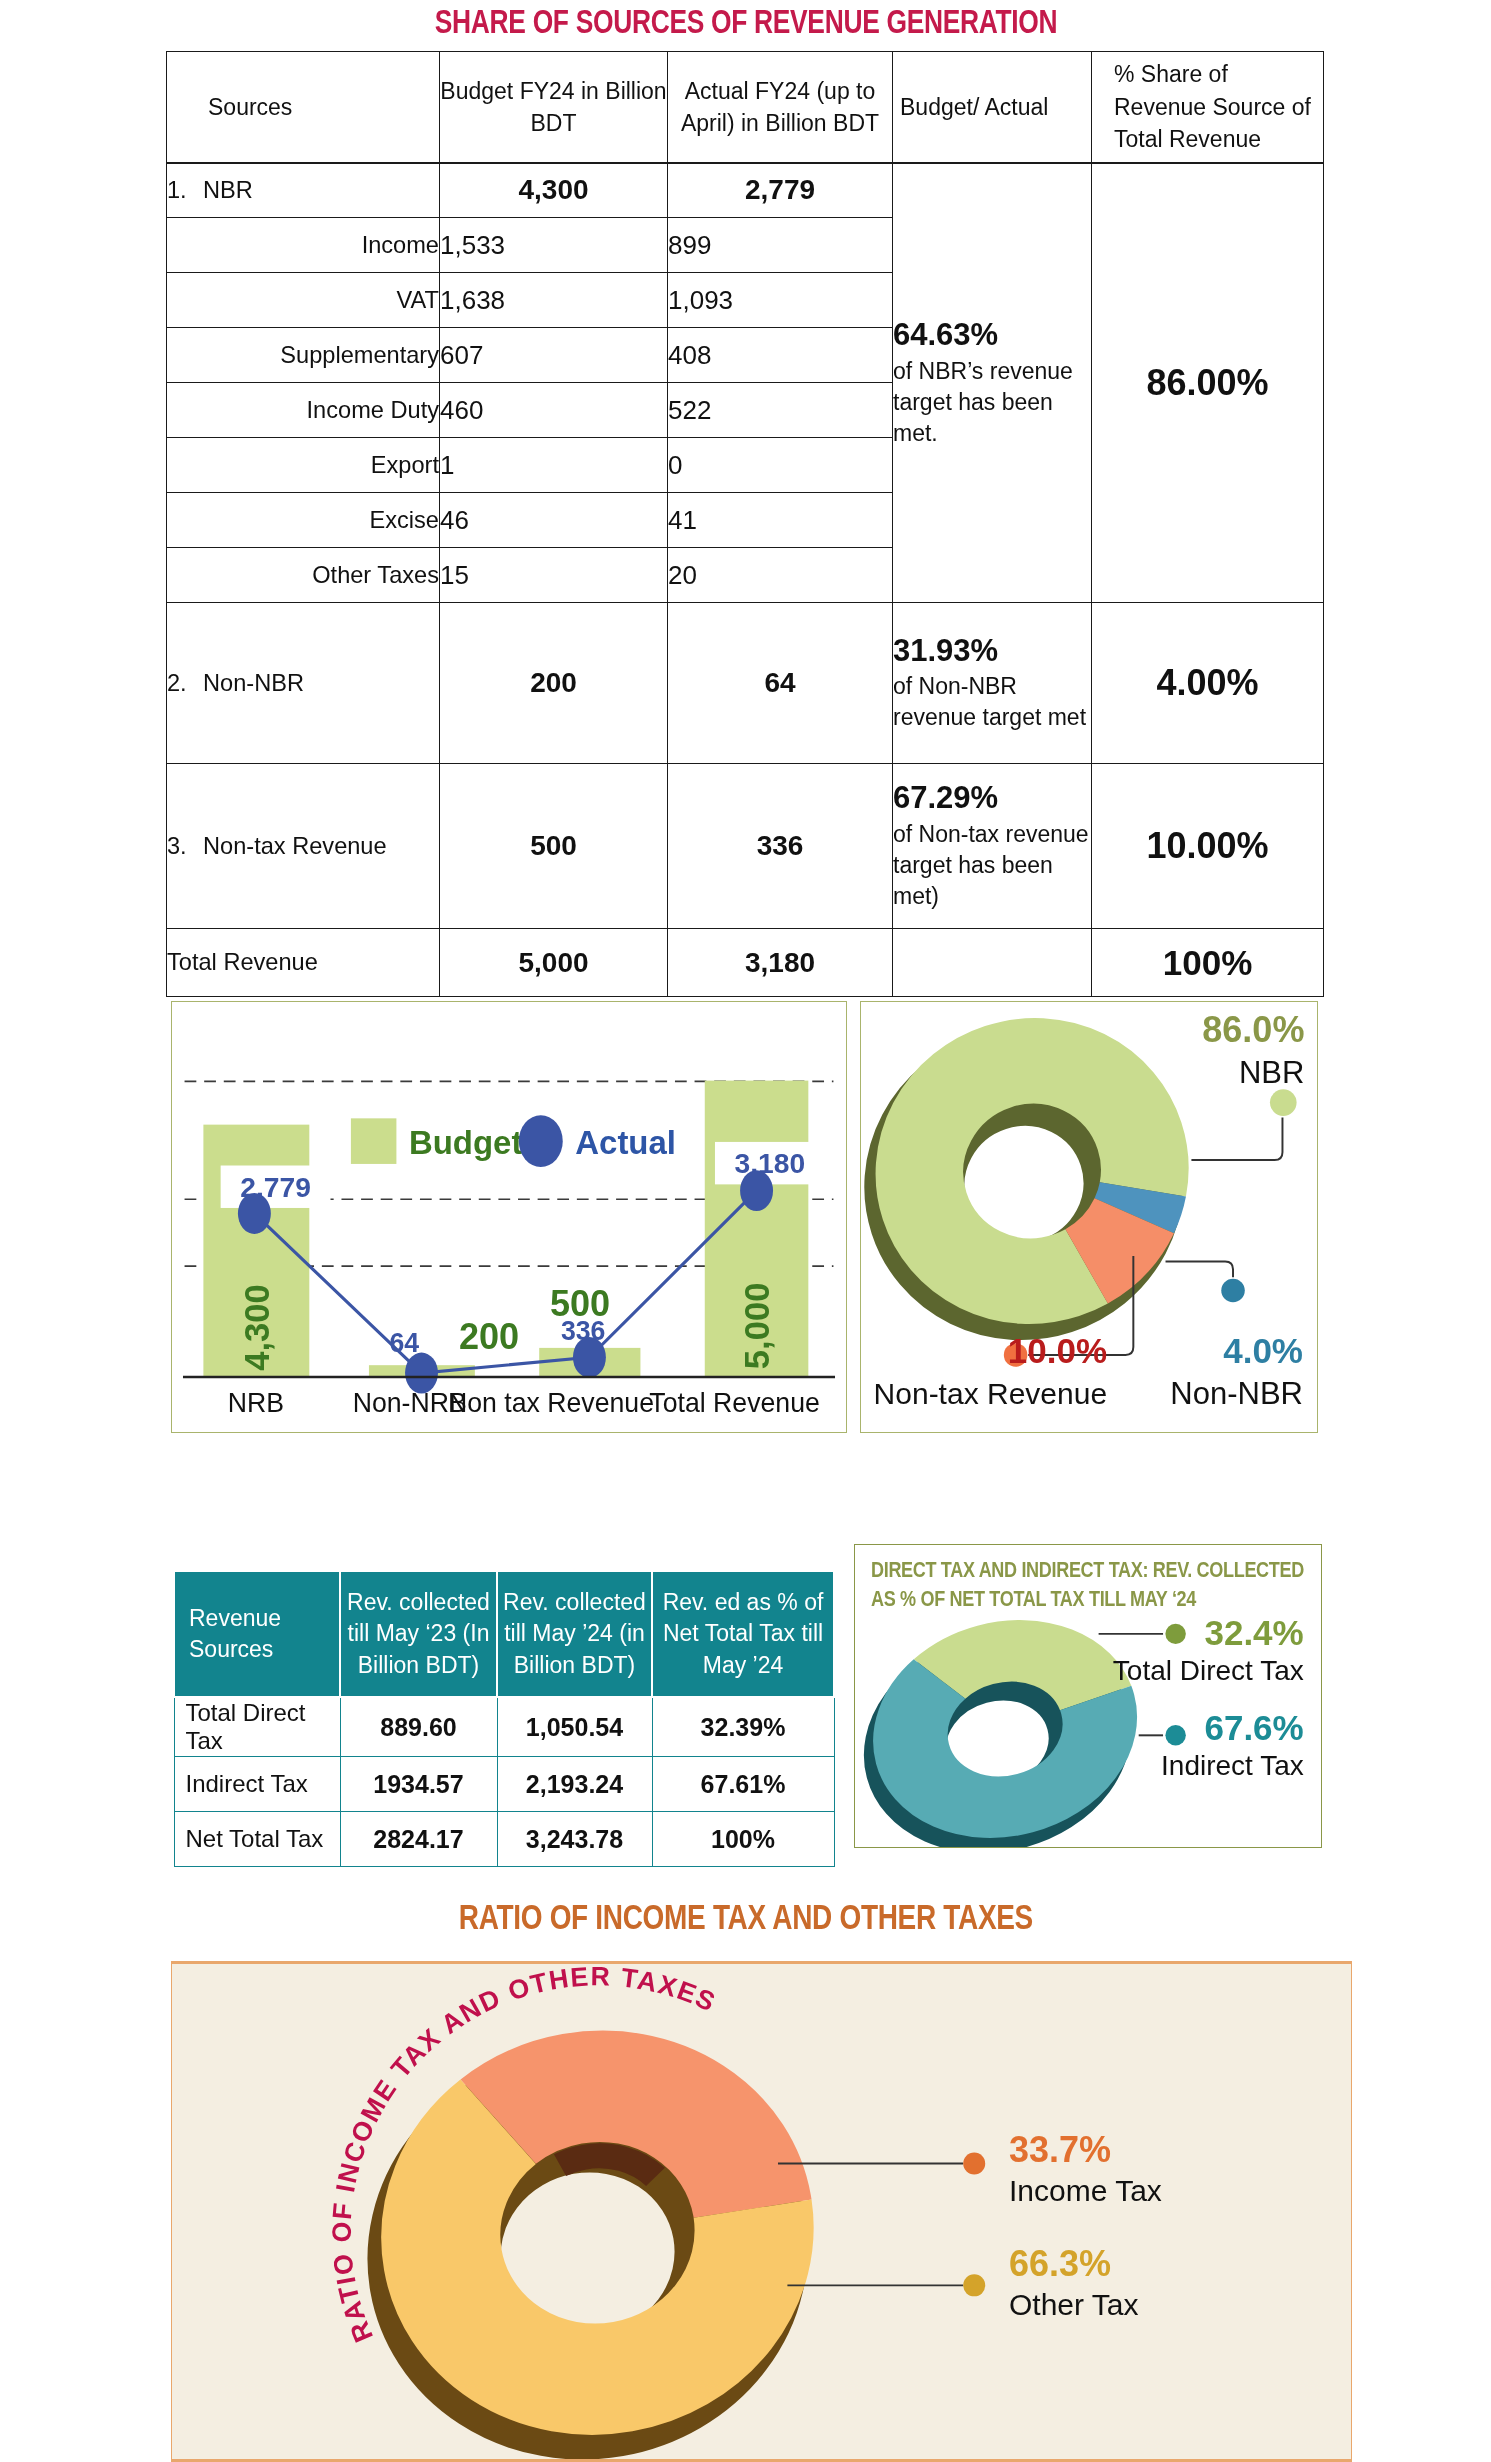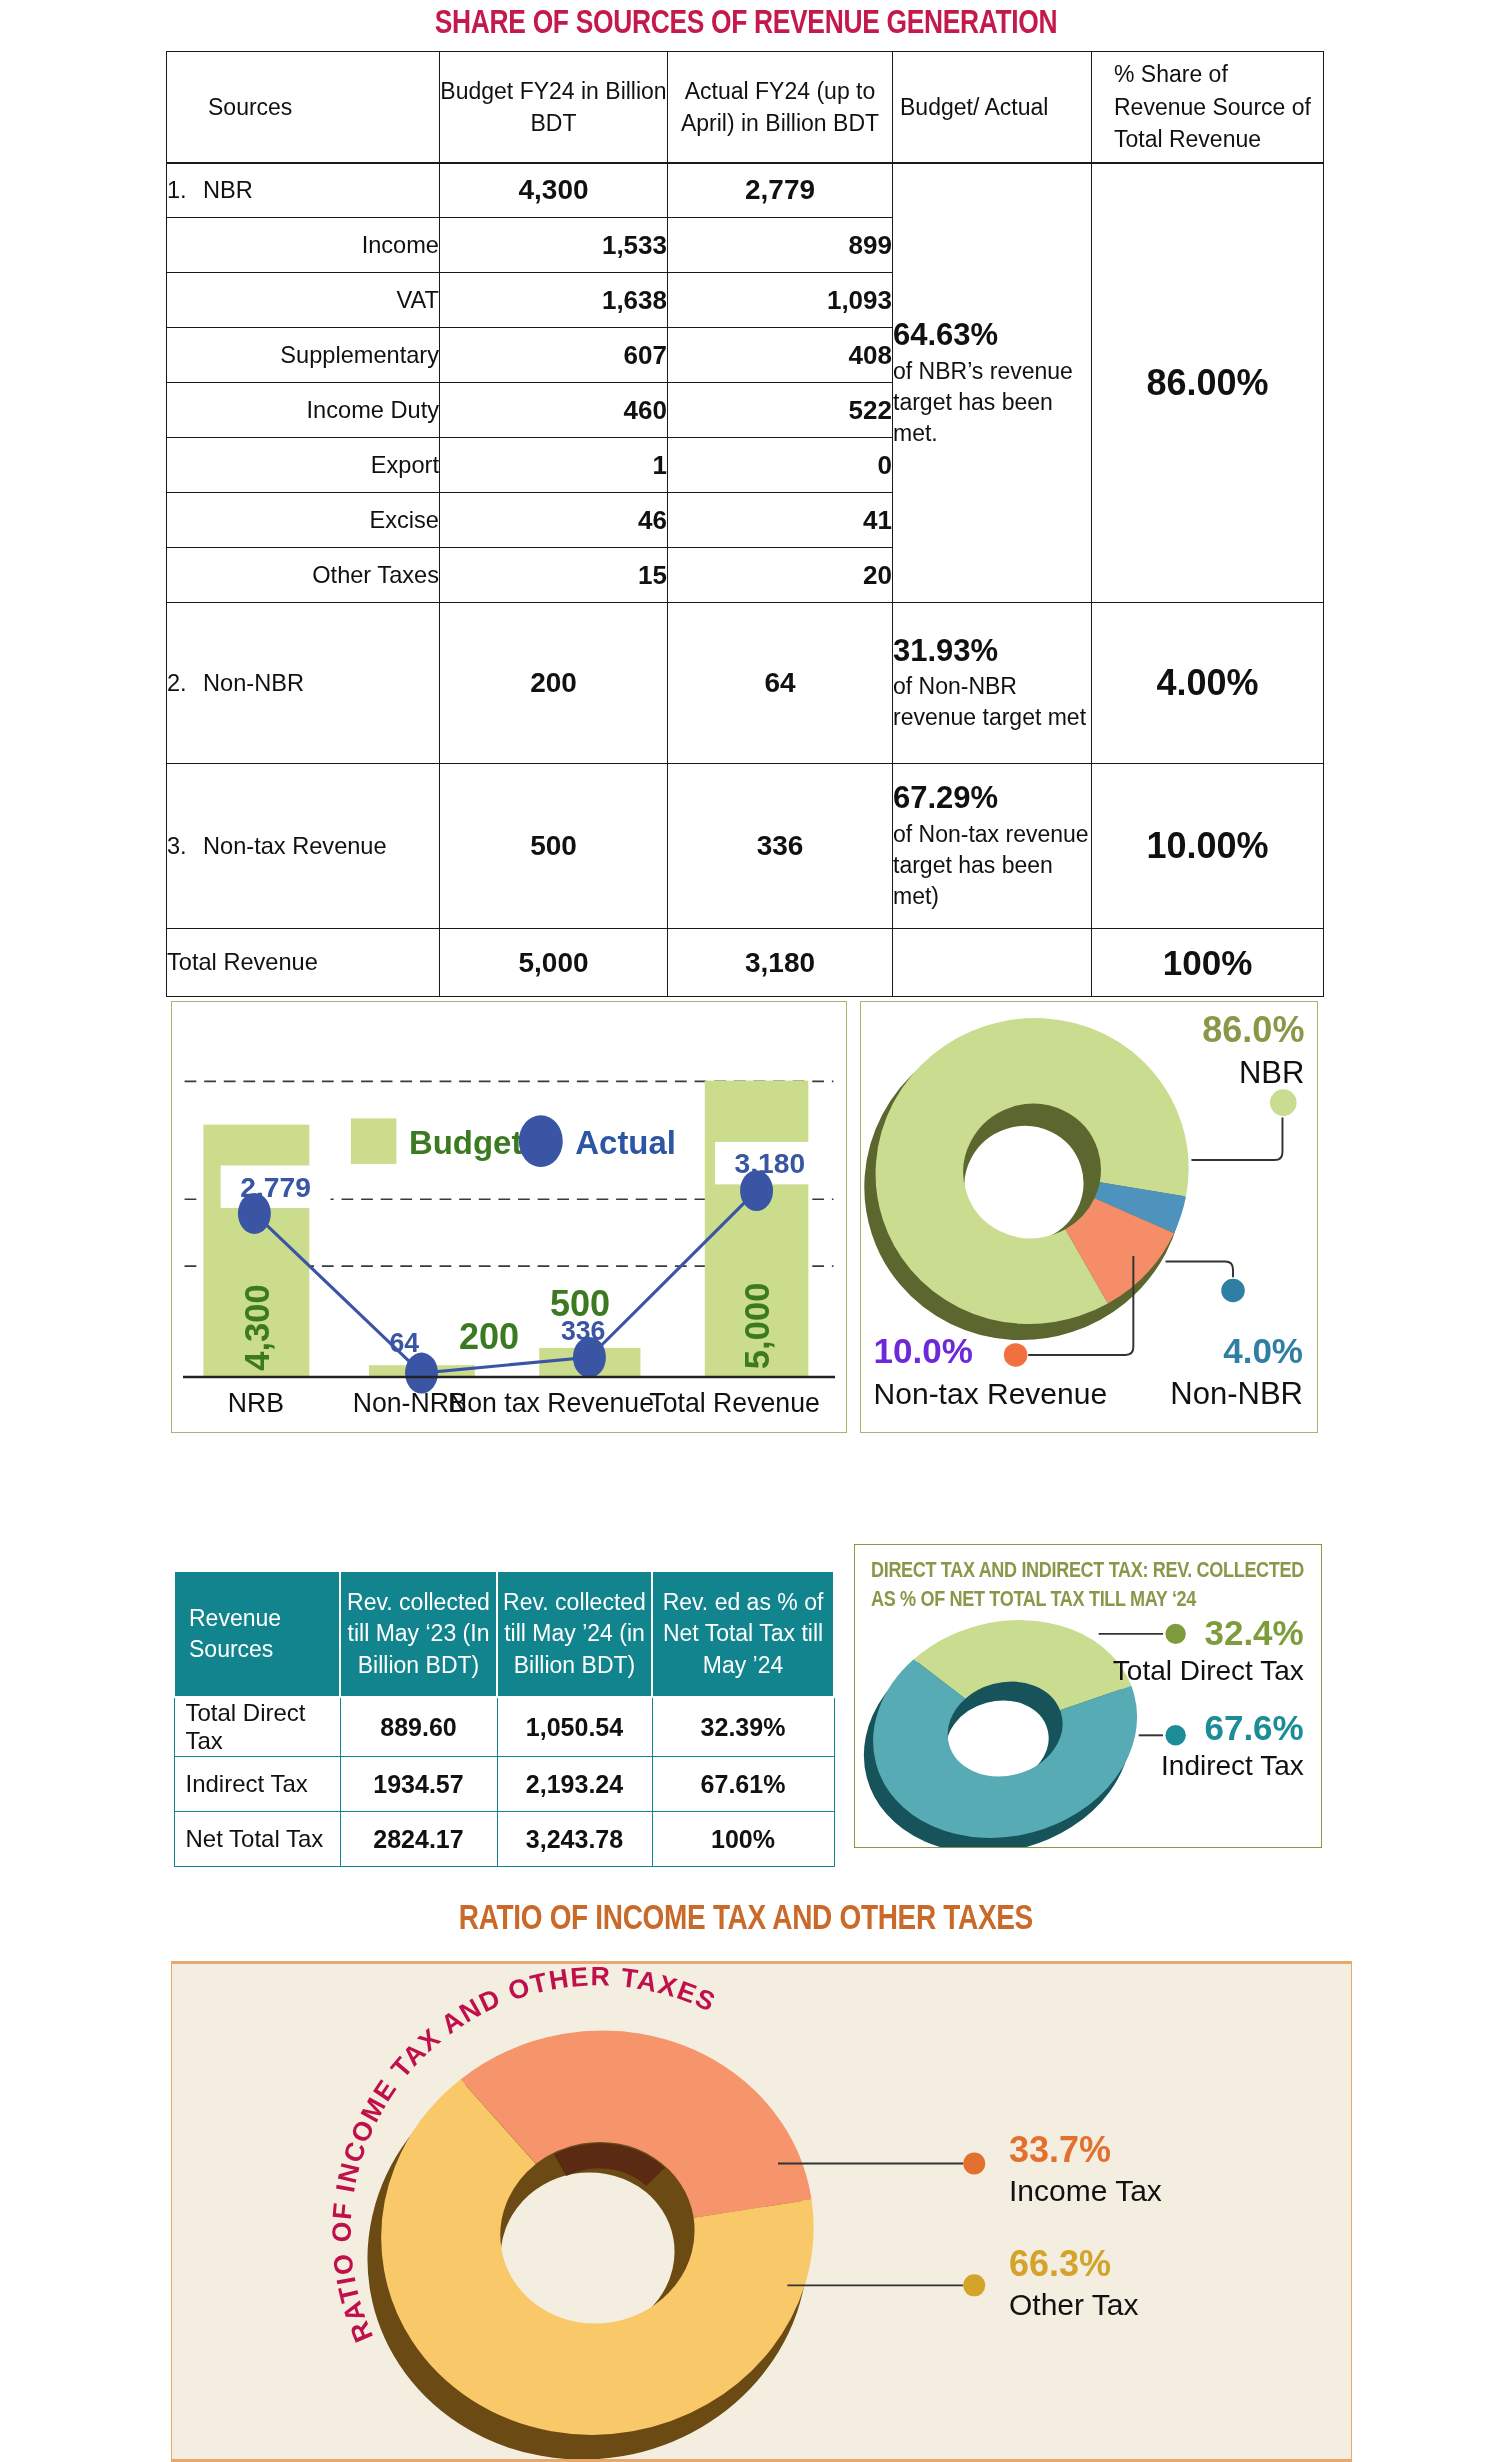--- a/index.html
+++ b/index.html
@@ -21,21 +21,21 @@
   .t1 th,.t1 td{border:1.6px solid #1a1a1a;padding:0;vertical-align:middle;}
   .t1 th{font-weight:400;font-size:23px;line-height:1.4;}
   .t1 .hL{text-align:left;padding-left:41px;}
   .t1 .hL3{text-align:left;padding-left:7px;}
   .t1 .hL4{text-align:left;padding-left:22px;}
   .t1 .hC{text-align:center;}
   .t1 .hdr{border-bottom-width:2.4px;}
   .src{font-size:23.6px;text-align:left;padding-left:35px;}
   .src .num{display:inline-block;width:36px;}
   .srcsub{font-size:23.6px;text-align:right;padding-left:79px;}
-  .val{font-size:26px;font-weight:700;text-align:right;}
+  .val{font-size:26px;font-weight:400;text-align:left;}
   .valL{font-size:28px;font-weight:700;text-align:center;}
   .notecell{padding:11px 14px 11px 17.3px;vertical-align:middle;}
   .pctbig{font-size:31px;font-weight:700;line-height:1.15;}
   .notetxt{font-size:23px;line-height:1.35;margin-top:3.1px;}
   .sharecell{font-size:36px;font-weight:700;text-align:center;}
   .sharecell2{font-size:35px;font-weight:700;text-align:center;}
 
   
   .box1{left:171px;top:1001px;width:674px;height:430px;border:1.6px solid #A9B46C;background:#fff;}
   .box2{left:860px;top:1001px;width:456px;height:430px;border:1.6px solid #A9B46C;background:#fff;}
@@ -44,21 +44,21 @@
 
   .dlab{position:absolute;line-height:1.1;}
   .dlab .p1{font-size:36px;font-weight:700;}
   .dlab .p2{font-size:35px;font-weight:700;}
   .dlab .nm{font-size:31px;color:#111;margin-top:6.3px;font-weight:400;}
   .d1-nbr{right:12.6px;top:7.9px;text-align:right;}
   .d1-nbr .p1{color:#8A9748;}
   .d1-nonnbr{right:14px;top:330px;text-align:right;}
   .d1-nonnbr .p2{color:#2E7FA3;}
   .d1-nontax{left:12.6px;top:330px;text-align:left;}
-  .d1-nontax .p2{color:#6d28d9;}
+  .d1-nontax .p2{color:#b91c1c;text-align:right;}
   .d1-nontax .nm{font-size:30px;}
 
   
   .t2wrap{position:absolute;left:173px;top:1570px;}
   .t2{width:660px;border:1.6px solid #12848E;}
   .t2 th{background:#12848E;color:#fff;font-size:23px;font-weight:400;border:2.4px solid #ffffff;line-height:1.35;}
   .t2 .hL{text-align:left;padding-left:14px;}
   .t2 td{border:1.6px solid #12848E;}
   .t2 .lbl{font-size:24px;text-align:left;padding-left:11px;}
   .t2 .num{font-size:25px;font-weight:700;text-align:center;}

